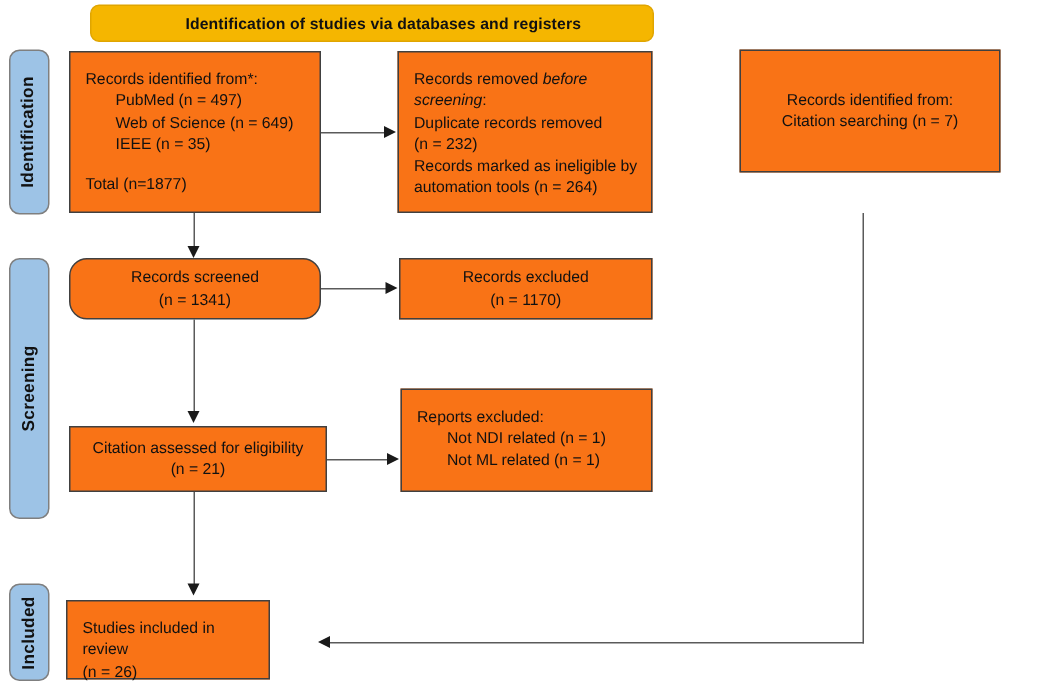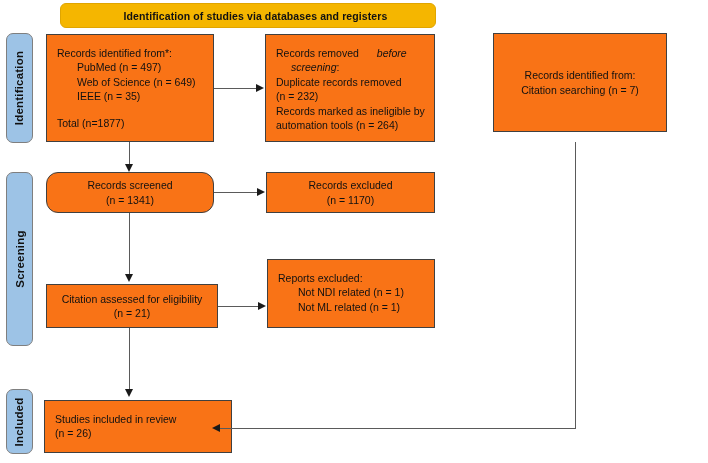--- a/index.html
+++ b/index.html
@@ -75,21 +75,21 @@
   .pbox.vcenter .inner {
     position: static;
     left: auto; right: auto;
     width: 100%;
     padding: 0 8px;
     box-sizing: border-box;
   }
   .center-text { text-align: center; }
   .indent1 { padding-left: 20px; }
   .blankline { height: 12px; }
-  .ital { font-style: italic; margin-left: 15px; }
+  .ital { font-style: italic; }
   
   .conn {
     position: absolute;
     background: #5a5a5a;
   }
   .conn.h { height: 1px; }
   .conn.v { width: 1px; }
   .arrow {
     position: absolute;
     width: 0; height: 0;
@@ -147,21 +147,21 @@
     <div class="inner">
       <div><span>Records removed </span><span class="ital">before</span></div>
       <div><span class="ital">screening</span><span>:</span></div>
       <div>Duplicate records removed</div>
       <div>(n = 232)</div>
       <div>Records marked as ineligible by</div>
       <div>automation tools (n = 264)</div>
     </div>
   </div>
 
-  <div class="pbox vcenter" style="left:493px; top:33px; width:174px; height:99px;">
+  <div class="pbox vcenter" style="left:493px; top:33px; width:174px; height:82px;">
     <div class="inner center-text">
       <div>Records identified from:</div>
       <div>Citation searching (n = 7)</div>
     </div>
   </div>
 
   <div class="pbox vcenter" style="left:46px; top:172px; width:168px; height:41px;border-radius:12px;">
     <div class="inner center-text">
       <div>Records screened</div>
       <div>(n = 1341)</div>
@@ -183,21 +183,21 @@
   </div>
 
   <div class="pbox left-top" style="left:267px; top:259px; width:168px; height:69px;">
     <div class="inner">
       <div>Reports excluded:</div>
       <div class="indent1">Not NDI related (n = 1)</div>
       <div class="indent1">Not ML related (n = 1)</div>
     </div>
   </div>
 
-  <div class="pbox left-top" style="left:44px; top:400px; width:188px; height:53px;">
+  <div class="pbox left-top" style="left:44px; top:400px; width:136px; height:53px;">
     <div class="inner">
       <div>Studies included in review</div>
       <div>(n = 26)</div>
     </div>
   </div>
 
   <div class="conn h" style="left:214px; top:88px; width:44px;"></div>
   <div class="arrow right" style="left:256px; top:83.5px;"></div>
 
   <div class="conn v" style="left:129px; top:142px; height:24px;"></div>

